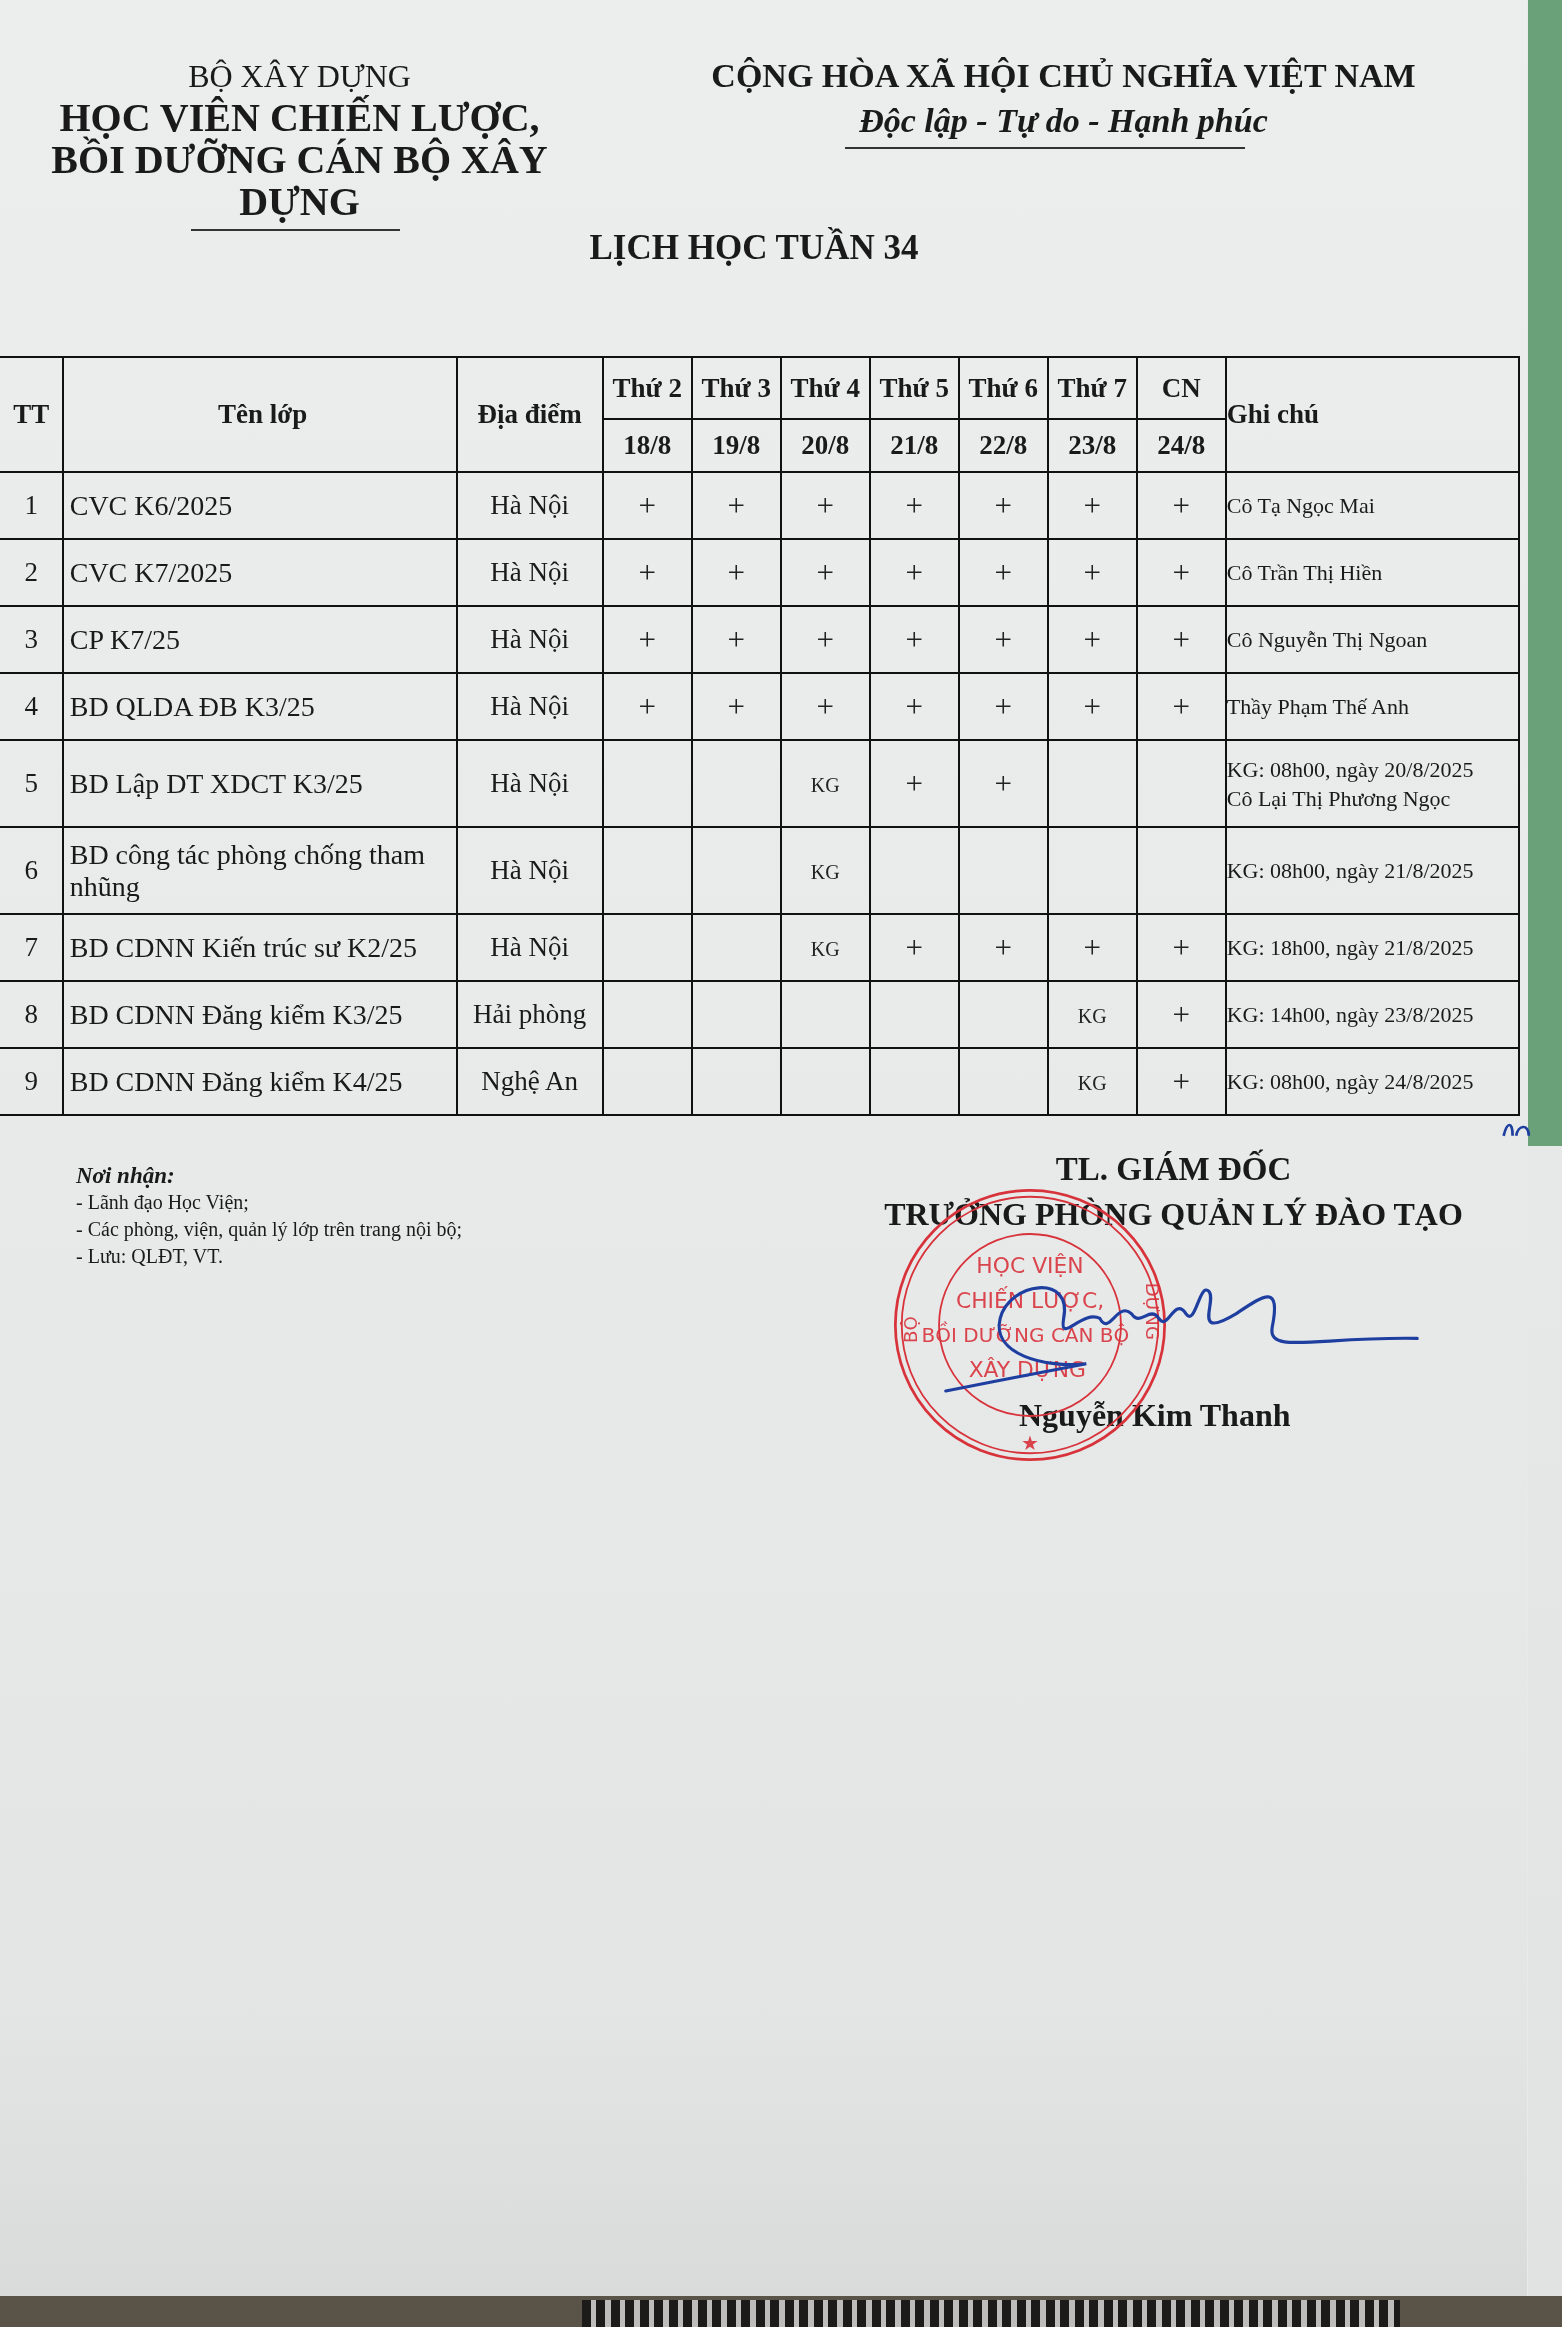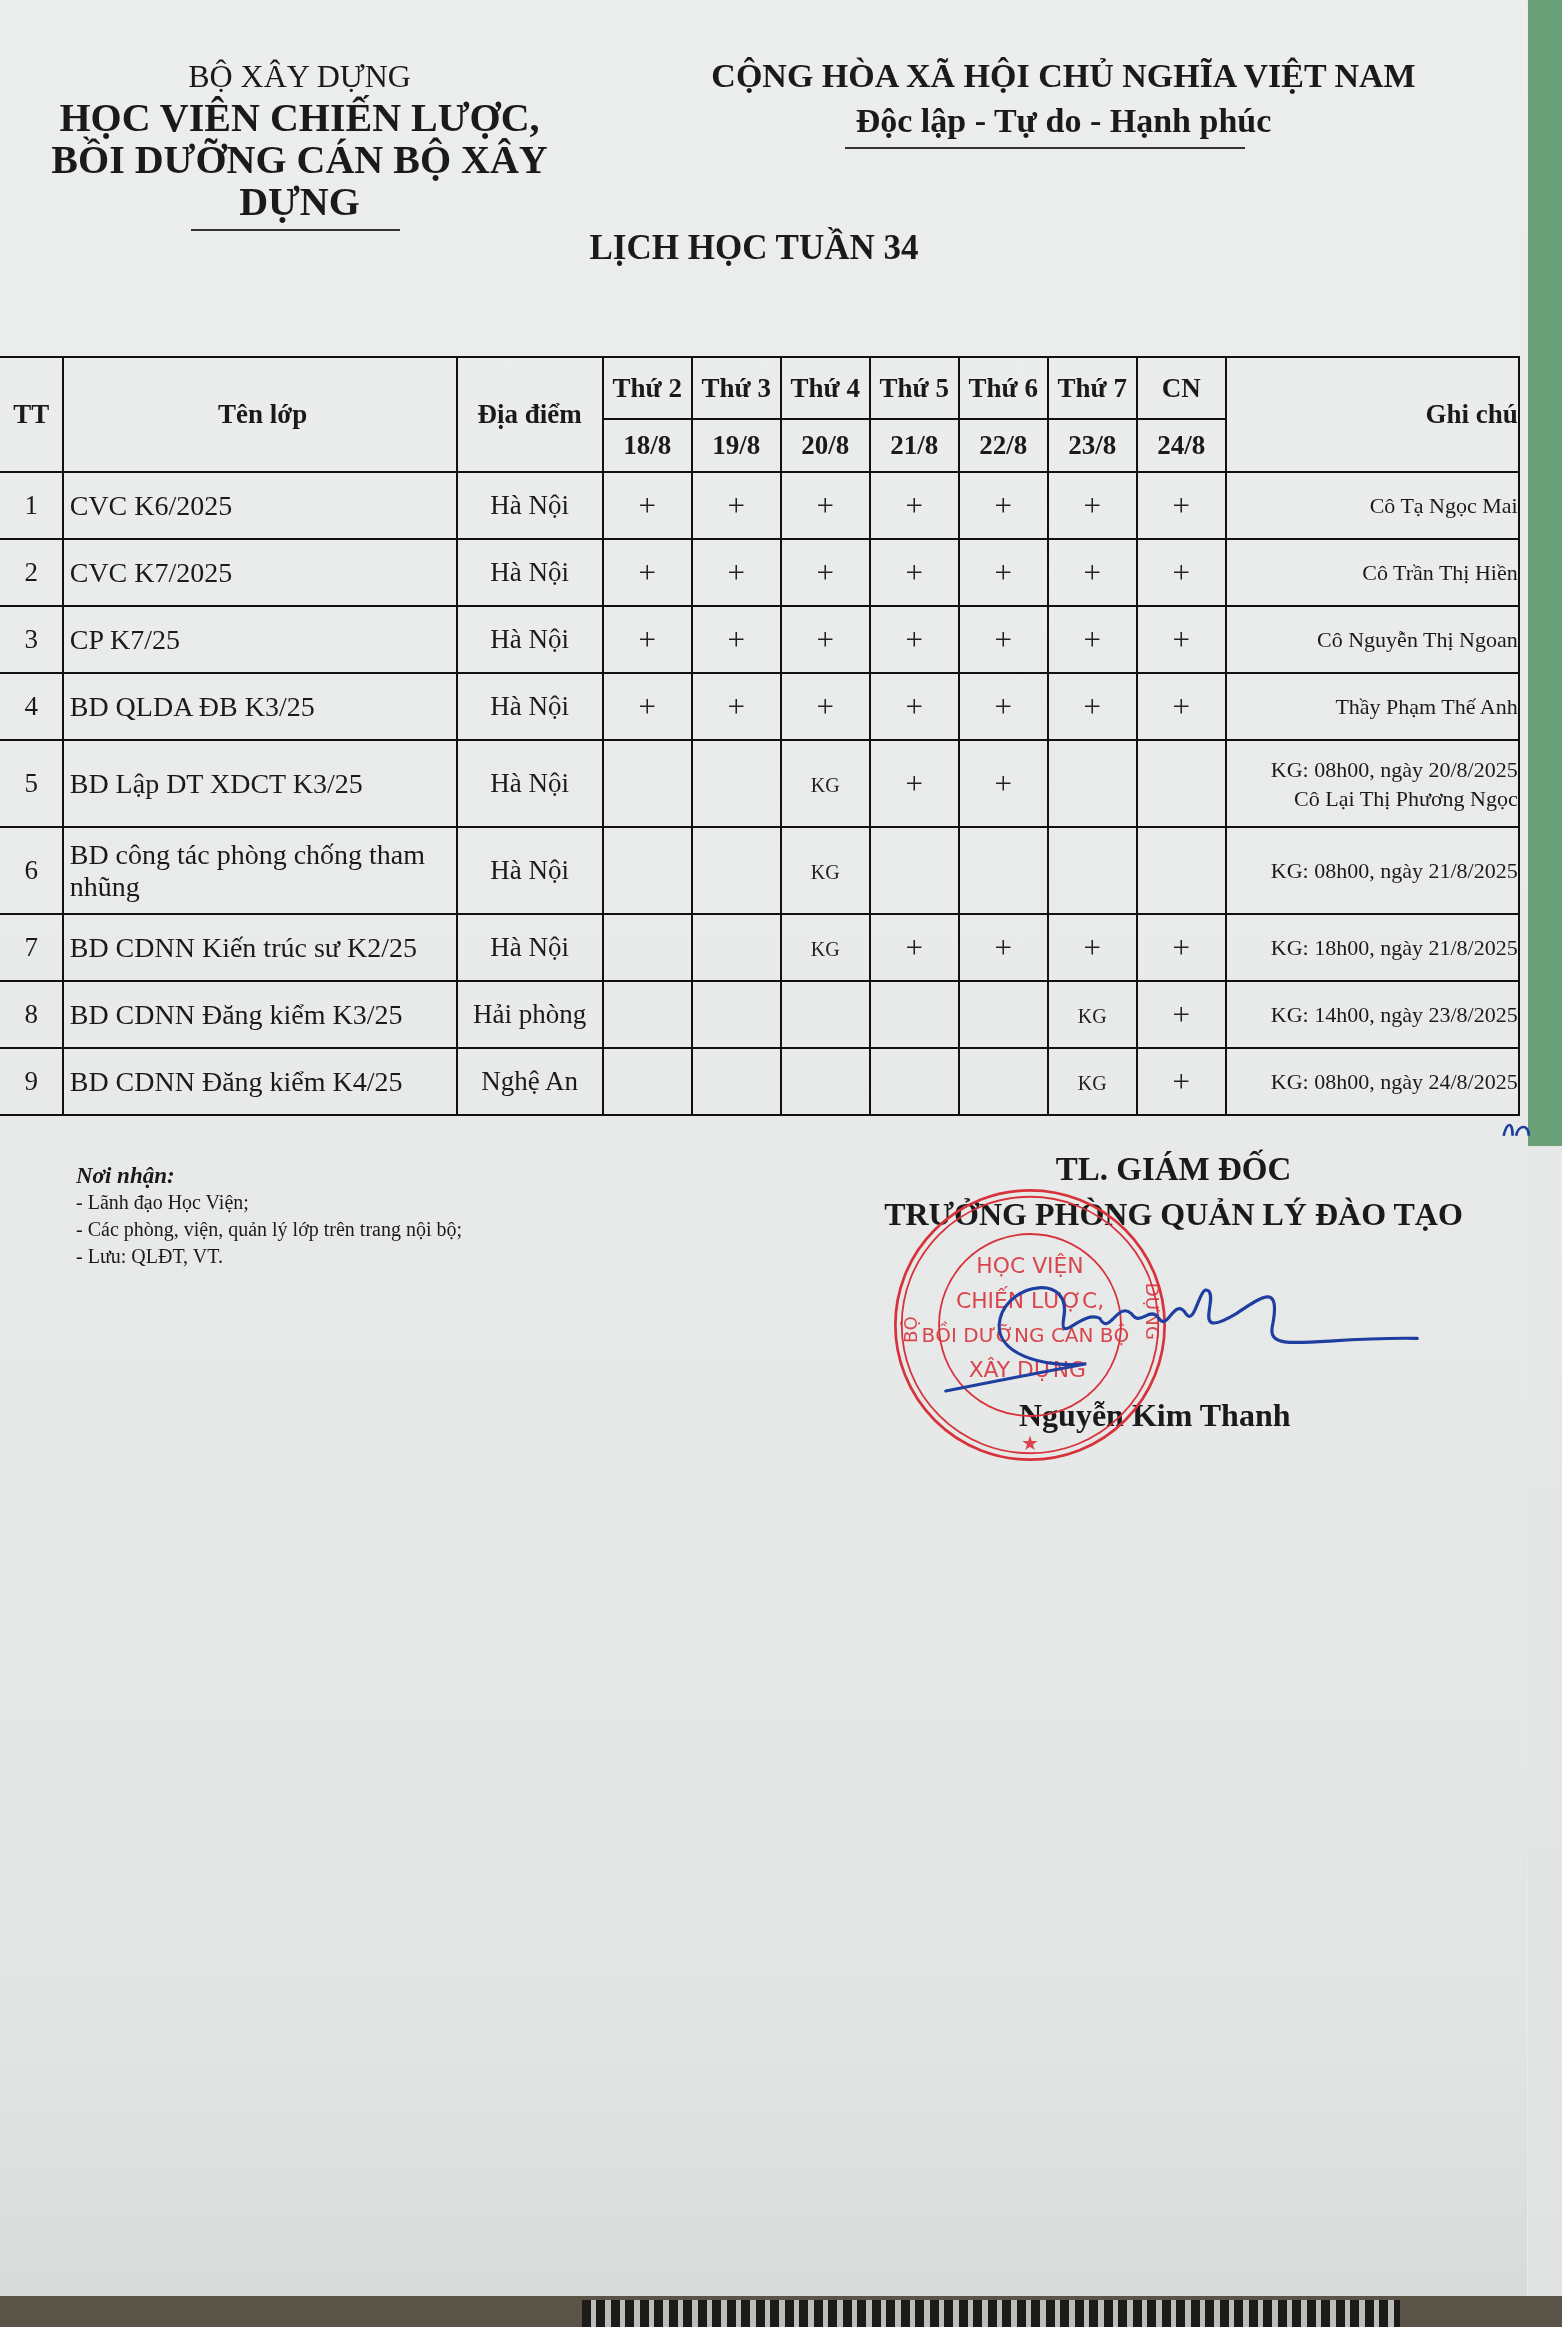--- a/index.html
+++ b/index.html
@@ -23,38 +23,38 @@
     position:absolute; left:582px; top:2300px; width:818px; height:27px;
     background:repeating-linear-gradient(90deg,#111 0 9px,#cfcfcf 9px 14.5px);
     opacity:.85;
   }
   .hdr-left { position:absolute; left:36px; top:55px; width:527px; text-align:center; }
   .hdr-left .l1 { font-size:32px; line-height:42px; }
   .hdr-left .l2, .hdr-left .l3 { font-size:40px; font-weight:bold; line-height:42px; }
   .hdr-left .rule { width:209px; height:2.7px; background:#333; margin:5.5px auto 0 155px; }
   .hdr-right { position:absolute; left:700px; top:53px; width:727px; text-align:center; }
   .hdr-right .n1 { font-size:34px; font-weight:bold; line-height:45px; }
-  .hdr-right .n2 { font-size:34px; font-weight:bold; line-height:45px; }
+  .hdr-right .n2 { font-size:34px; font-weight:bold; line-height:45px;font-style:italic; }
   .hdr-right .rule { width:400px; height:2.7px; background:#333; margin:3.6px auto 0 145px; }
 
   .title { position:absolute; left:436px; top:226px; width:636px; text-align:center; font-weight:bold; }
   .title .t1 { font-size:35px; line-height:44px; }
   .title .t2 { font-size:34px; line-height:44px; }
 
   table.sched {
     position:absolute; left:-1.8px; top:356px; border-collapse:collapse;
     font-family:"Liberation Serif", serif;
   }
   table.sched td, table.sched th { border:2.3px solid #111; padding:0; }
   table.sched th { font-weight:bold; font-size:27px; }
   .c-tt { width:62px; text-align:center; font-size:27px;margin-top:19px; }
   .c-name { width:386px; text-align:left; font-size:28px; padding-left:5.5px !important;margin-left:16px; }
   .c-loc { width:144px; text-align:center; font-size:27px; }
   .c-day { width:87px; text-align:center; font-size:27px; }
-  .c-note { width:291px; text-align:right; font-size:22px; line-height:29px;margin-top:43px; }
+  .c-note { width:291px; text-align:left; font-size:22px; line-height:29px;margin-top:43px; }
   .hdr-day { height:60px; font-size:26px; }
   .hdr-date { height:51px; font-weight:bold; font-size:27px; }
   tr.r td { height:65px; }
   tr.r.tall td { height:85px; }
   .mark-plus { font-size:31px; color:#222; }
   .mark-kg { font-size:20px; color:#222; }
 
   .recv { position:absolute; left:76px; top:1162px; font-size:20px; line-height:27px; }
   .recv .hd { font-style:italic; font-weight:bold; font-size:23px; }
   .sign { position:absolute; left:846px; top:1147px; width:655px; text-align:center; }

